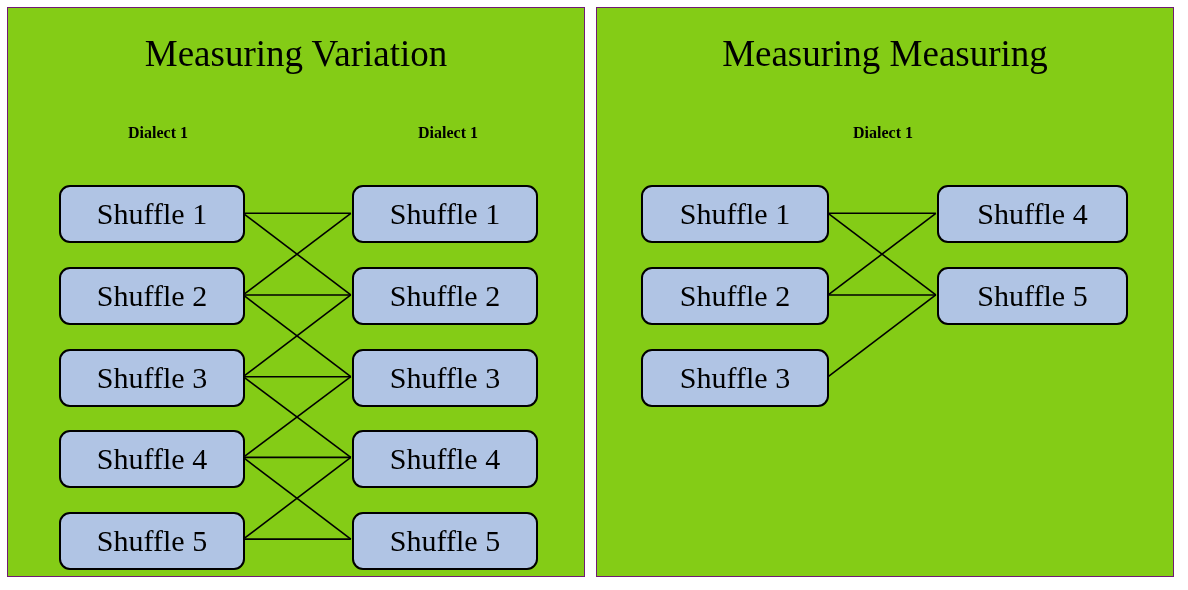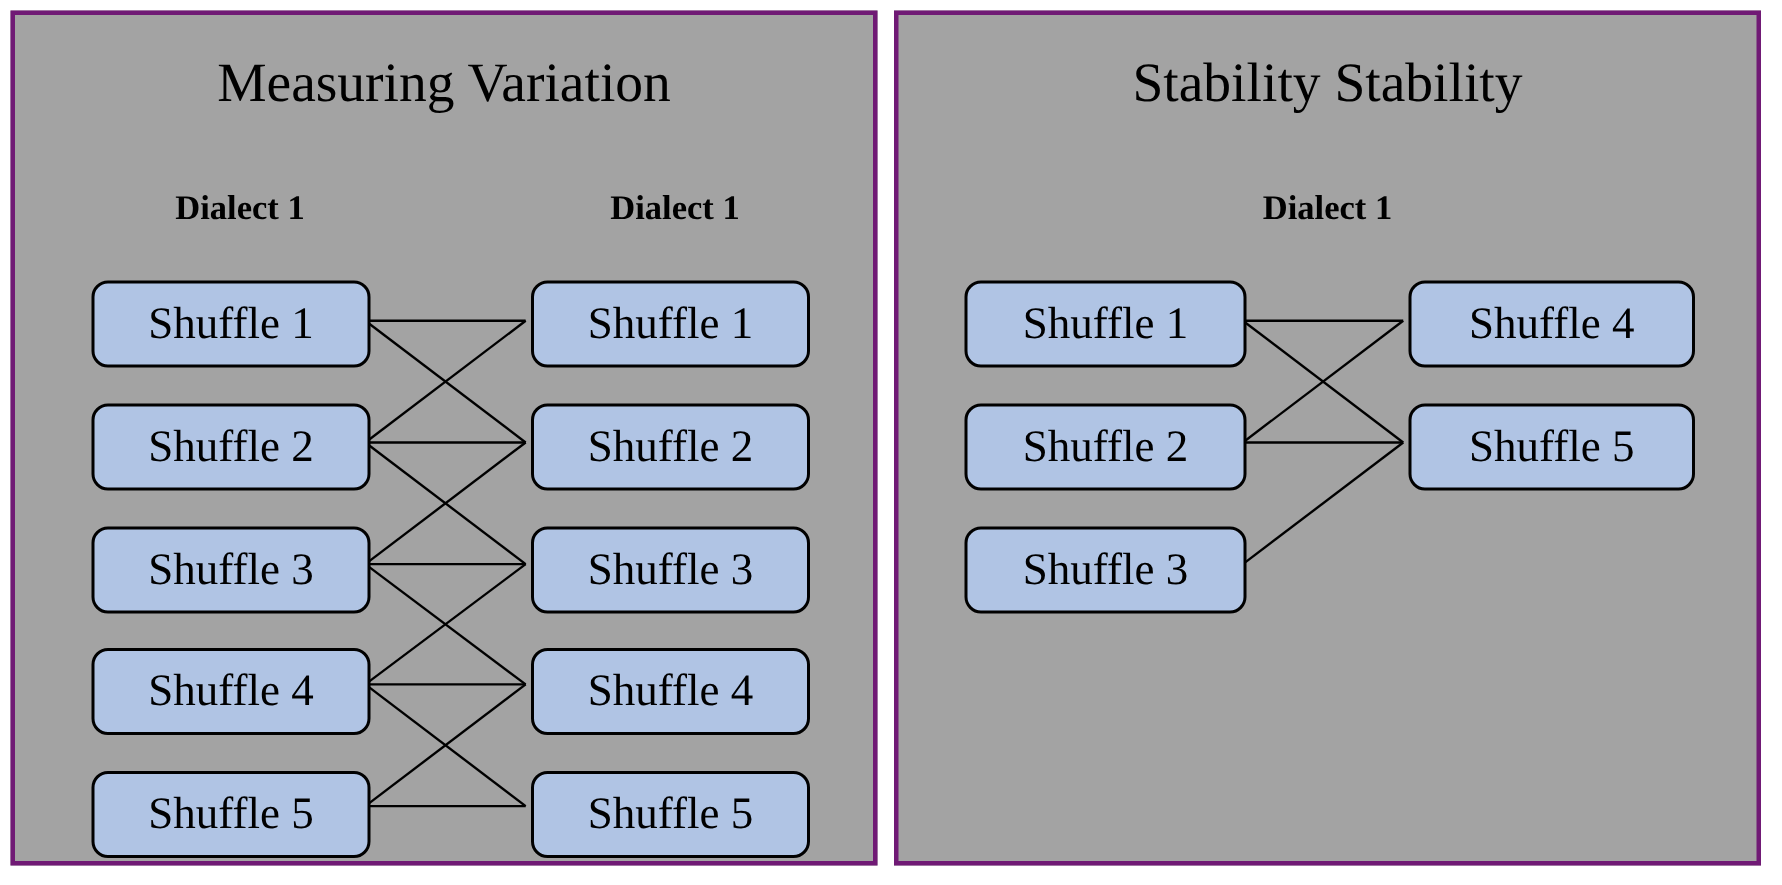--- a/index.html
+++ b/index.html
@@ -15,22 +15,22 @@
     overflow: hidden;
   }
   #stage {
     position: absolute;
     left: 0; top: 0;
     width: 1188px;
     height: 590px;
   }
   .panel {
     position: absolute;
-    border: 3px solid #701a75;
-    background: #a3a3a3;
+    border: 1px solid #701a75;
+    background: #84cc16;
     box-sizing: border-box;
   }
   #panel-variation {
     left: 7px;
     top: 7px;
     width: 578px;
     height: 570px;
   }
   #panel-stability {
     left: 596px;
@@ -47,21 +47,21 @@
     font-weight: normal;
     color: #000000;
     letter-spacing: 0px;
     white-space: nowrap;
   }
   #panel-variation .panel-title { top: 24px; }
   #panel-stability .panel-title { top: 24px; }
 
   .column-label {
     position: absolute;
-    font-size: 23px;
+    font-size: 16px;
     font-weight: bold;
     color: #000000;
     text-align: center;
     white-space: nowrap;
     transform: translateX(-50%);
   }
 
   .node {
     position: absolute;
     box-sizing: border-box;
@@ -149,21 +149,21 @@
     </div>
     <div class="node" style="left:344px; top:422px; width:186px; height:58px;">
       <span>Shuffle 4</span>
     </div>
     <div class="node" style="left:344px; top:504px; width:186px; height:58px;">
       <span>Shuffle 5</span>
     </div>
   </div>
 
   <div class="panel" id="panel-stability">
-    <div class="panel-title">Stability Stability</div>
+    <div class="panel-title">Measuring Measuring</div>
 
     <div class="column-label" style="left:286px; top:116px;">Dialect 1</div>
 
     <svg class="edge-layer" viewBox="0 0 578 570" preserveAspectRatio="none">
 
       <line class="edge" x1="232" y1="206" x2="340" y2="206"></line>
       <line class="edge" x1="232" y1="206" x2="340" y2="288"></line>
 
       <line class="edge" x1="232" y1="288" x2="340" y2="206"></line>
       <line class="edge" x1="232" y1="288" x2="340" y2="288"></line>

